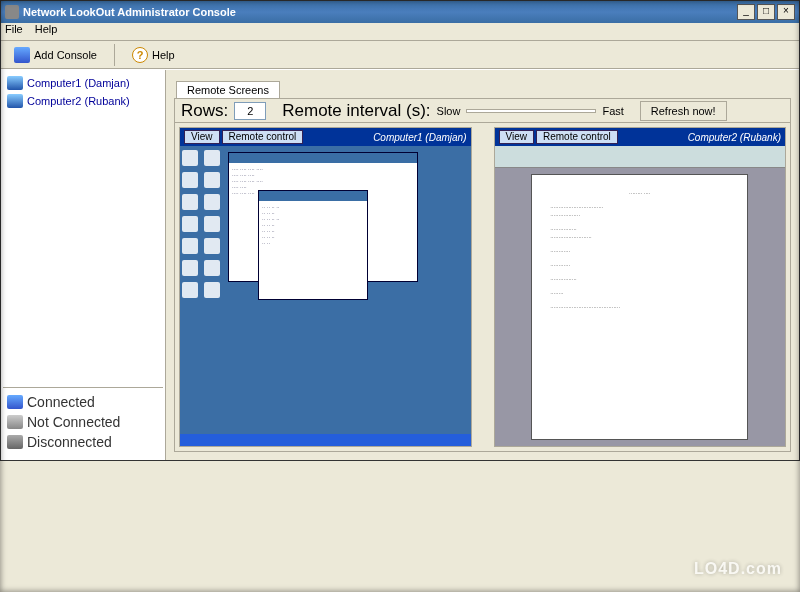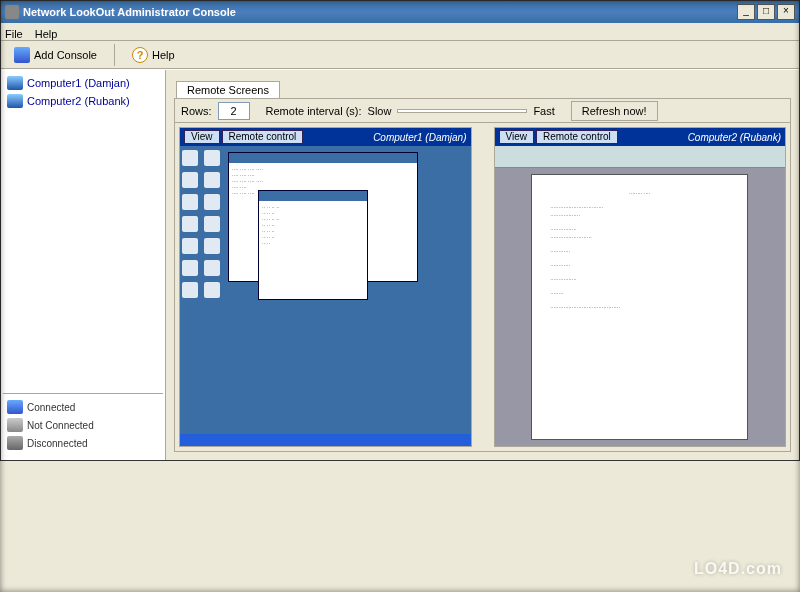--- a/index.html
+++ b/index.html
@@ -3,45 +3,45 @@
 <meta charset="utf-8">
 <style>
 * { box-sizing: border-box; margin: 0; padding: 0; }
 body { font-family: Tahoma, Arial, sans-serif; font-size: 11px; background: #ece9d8; width: 800px; height: 592px; overflow: hidden; position: relative; }
 .window { width: 800px; height: 461px; border: 1px solid #333; background: #ece9d8; display: flex; flex-direction: column; }
 .titlebar { height: 22px; background: linear-gradient(to bottom, #3a6ea5 0%, #4a7ebd 50%, #3a6ea5 100%); color: #fff; display: flex; align-items: center; padding: 0 4px; font-size: 11px; }
 .titlebar .icon { width: 14px; height: 14px; background: #888; margin-right: 4px; border-radius: 2px; }
 .titlebar .title { flex: 1; font-weight: bold; }
 .titlebar .controls { display: flex; gap: 2px; }
 .titlebar .ctrl { width: 18px; height: 16px; background: #ece9d8; border: 1px solid #555; font-size: 10px; text-align: center; line-height: 12px; cursor: pointer; color: #000; }
-.menubar { height: 18px; background: #ece9d8; border-bottom: 1px solid #aca899; display: flex; align-items: flex-end; padding: 0 4px; gap: 12px; }
+.menubar { height: 18px; background: #ece9d8; border-bottom: 1px solid #aca899; display: flex; align-items: flex-start; padding: 0 4px; gap: 12px; }
 .menubar span { cursor: pointer; }
 .toolbar { height: 28px; background: #ece9d8; border-bottom: 1px solid #aca899; display: flex; align-items: center; padding: 0 6px; gap: 4px; }
 .tbtn { display: flex; align-items: center; gap: 4px; padding: 2px 6px; border: 1px solid transparent; cursor: pointer; }
 .ticon { width: 16px; height: 16px; }
 .ticon.comp { background: linear-gradient(#6af,#35c); border-radius: 2px; }
 .ticon.help { background: #fff; border: 1px solid #c80; border-radius: 50%; color: #c80; text-align: center; font-weight: bold; font-size: 11px; line-height: 14px; }
 .tsep { width: 1px; height: 22px; background: #aca899; margin: 0 6px; }
 .body { flex: 1; display: flex; overflow: hidden; border-top: 1px solid #fff; }
 .sidebar { width: 165px; background: #fff; border-right: 1px solid #aca899; display: flex; flex-direction: column; padding: 4px 2px; }
 .tree { flex: 1; }
 .tree-item { display: flex; align-items: center; gap: 4px; padding: 2px 4px; color: #009; cursor: pointer; }
 .tree-item .ni { width: 16px; height: 14px; background: linear-gradient(#8cf,#25a); border-radius: 2px; }
 .legend { border-top: 1px solid #aca899; padding: 4px 2px; }
-.legend-item { display: flex; align-items: center; gap: 4px; padding: 2px; font-size: 10px; color: #333; }
+.legend-item { display: flex; align-items: center; gap: 4px; padding: 2px; font-size: 14px; color: #333; }
 .legend-item .li { width: 16px; height: 14px; border-radius: 2px; }
 .legend-item .li.conn { background: linear-gradient(#6af,#35c); }
 .legend-item .li.notc { background: linear-gradient(#ccc,#888); }
 .legend-item .li.disc { background: linear-gradient(#aaa,#666); }
 .main { flex: 1; background: #ece9d8; display: flex; flex-direction: column; overflow: hidden; padding: 8px; }
 .tabstrip { height: 20px; display: flex; align-items: flex-end; padding-left: 2px; }
 .tab { background: #ece9d8; border: 1px solid #aca899; border-bottom: none; padding: 2px 10px; font-size: 11px; cursor: pointer; background: #fff; }
 .tabpanel { flex: 1; border: 1px solid #aca899; background: #ece9d8; display: flex; flex-direction: column; overflow: hidden; }
 .controlbar { height: 24px; border-bottom: 1px solid #aca899; display: flex; align-items: center; padding: 0 6px; gap: 6px; background: #ece9d8; }
-.controlbar label { font-size: 11px; }
+.controlbar label { font-size: 17px; }
 .spinbox { width: 32px; height: 18px; border: 1px solid #7f9db9; background: #fff; text-align: center; font-size: 11px; }
 .slider-track { width: 130px; height: 4px; background: #fff; border: 1px solid #aca899; position: relative; }
 .btn { padding: 1px 10px; border: 1px solid #aca899; background: #ece9d8; cursor: pointer; font-size: 11px; height: 20px; }
 .screens { flex: 1; display: flex; gap: 22px; padding: 4px; overflow: hidden; }
 .screencard { flex: 1; display: flex; flex-direction: column; border: 1px solid #aca899; background: #395e8f; min-width: 0; }
 .cardhdr { height: 18px; background: #003399; color: #fff; display: flex; align-items: center; padding: 0 4px; font-size: 10px; }
 .cardhdr .cbtn { background: #cddff5; color: #000; padding: 0 6px; margin-right: 2px; border: 1px solid #325; font-size: 10px; cursor: pointer; height: 14px; line-height: 12px; }
 .cardhdr .ctit { flex: 1; text-align: right; font-style: italic; }
 .thumb { flex: 1; background: #3b6ea5; position: relative; overflow: hidden; }
 .thumb.desktop { background: #3b6ea5; }

